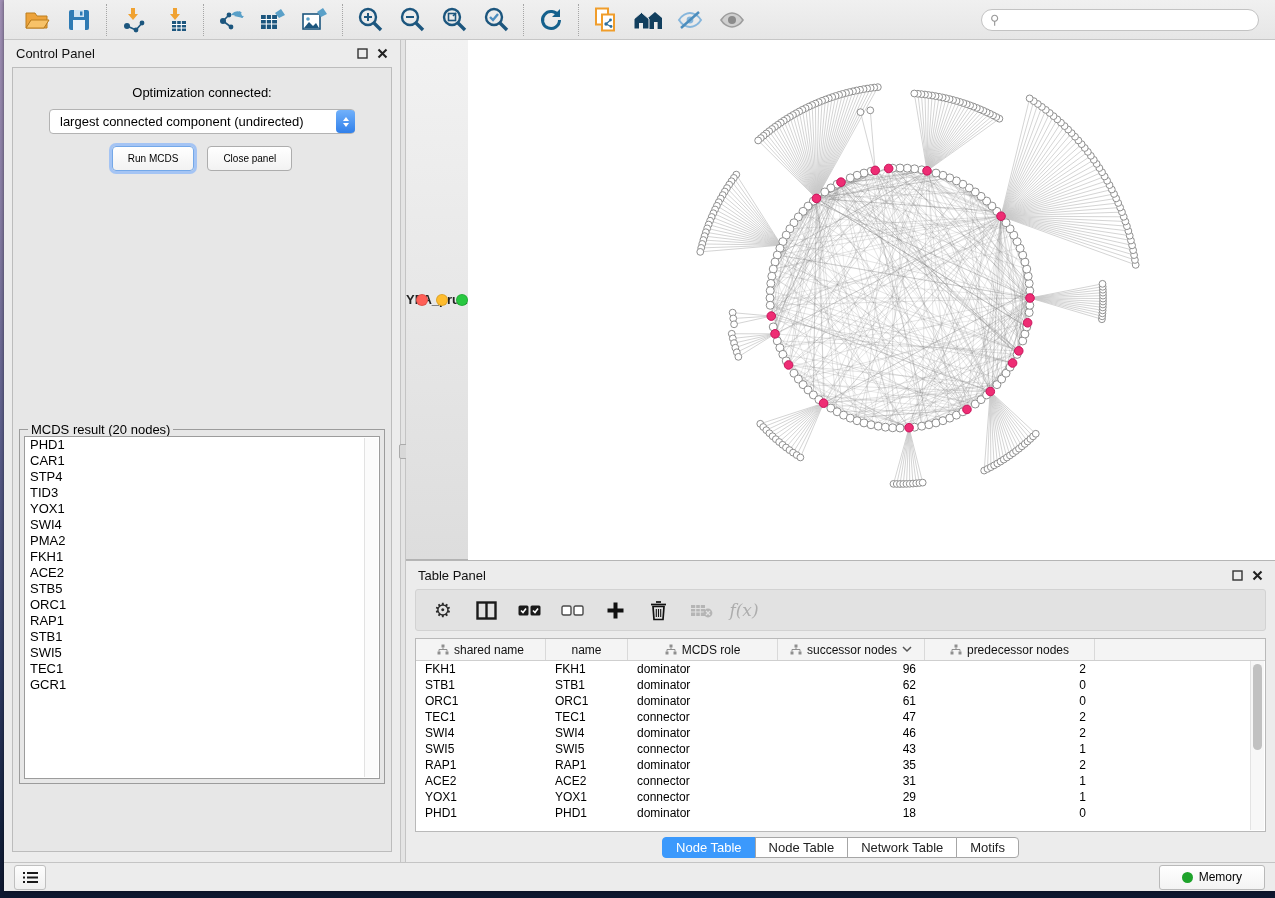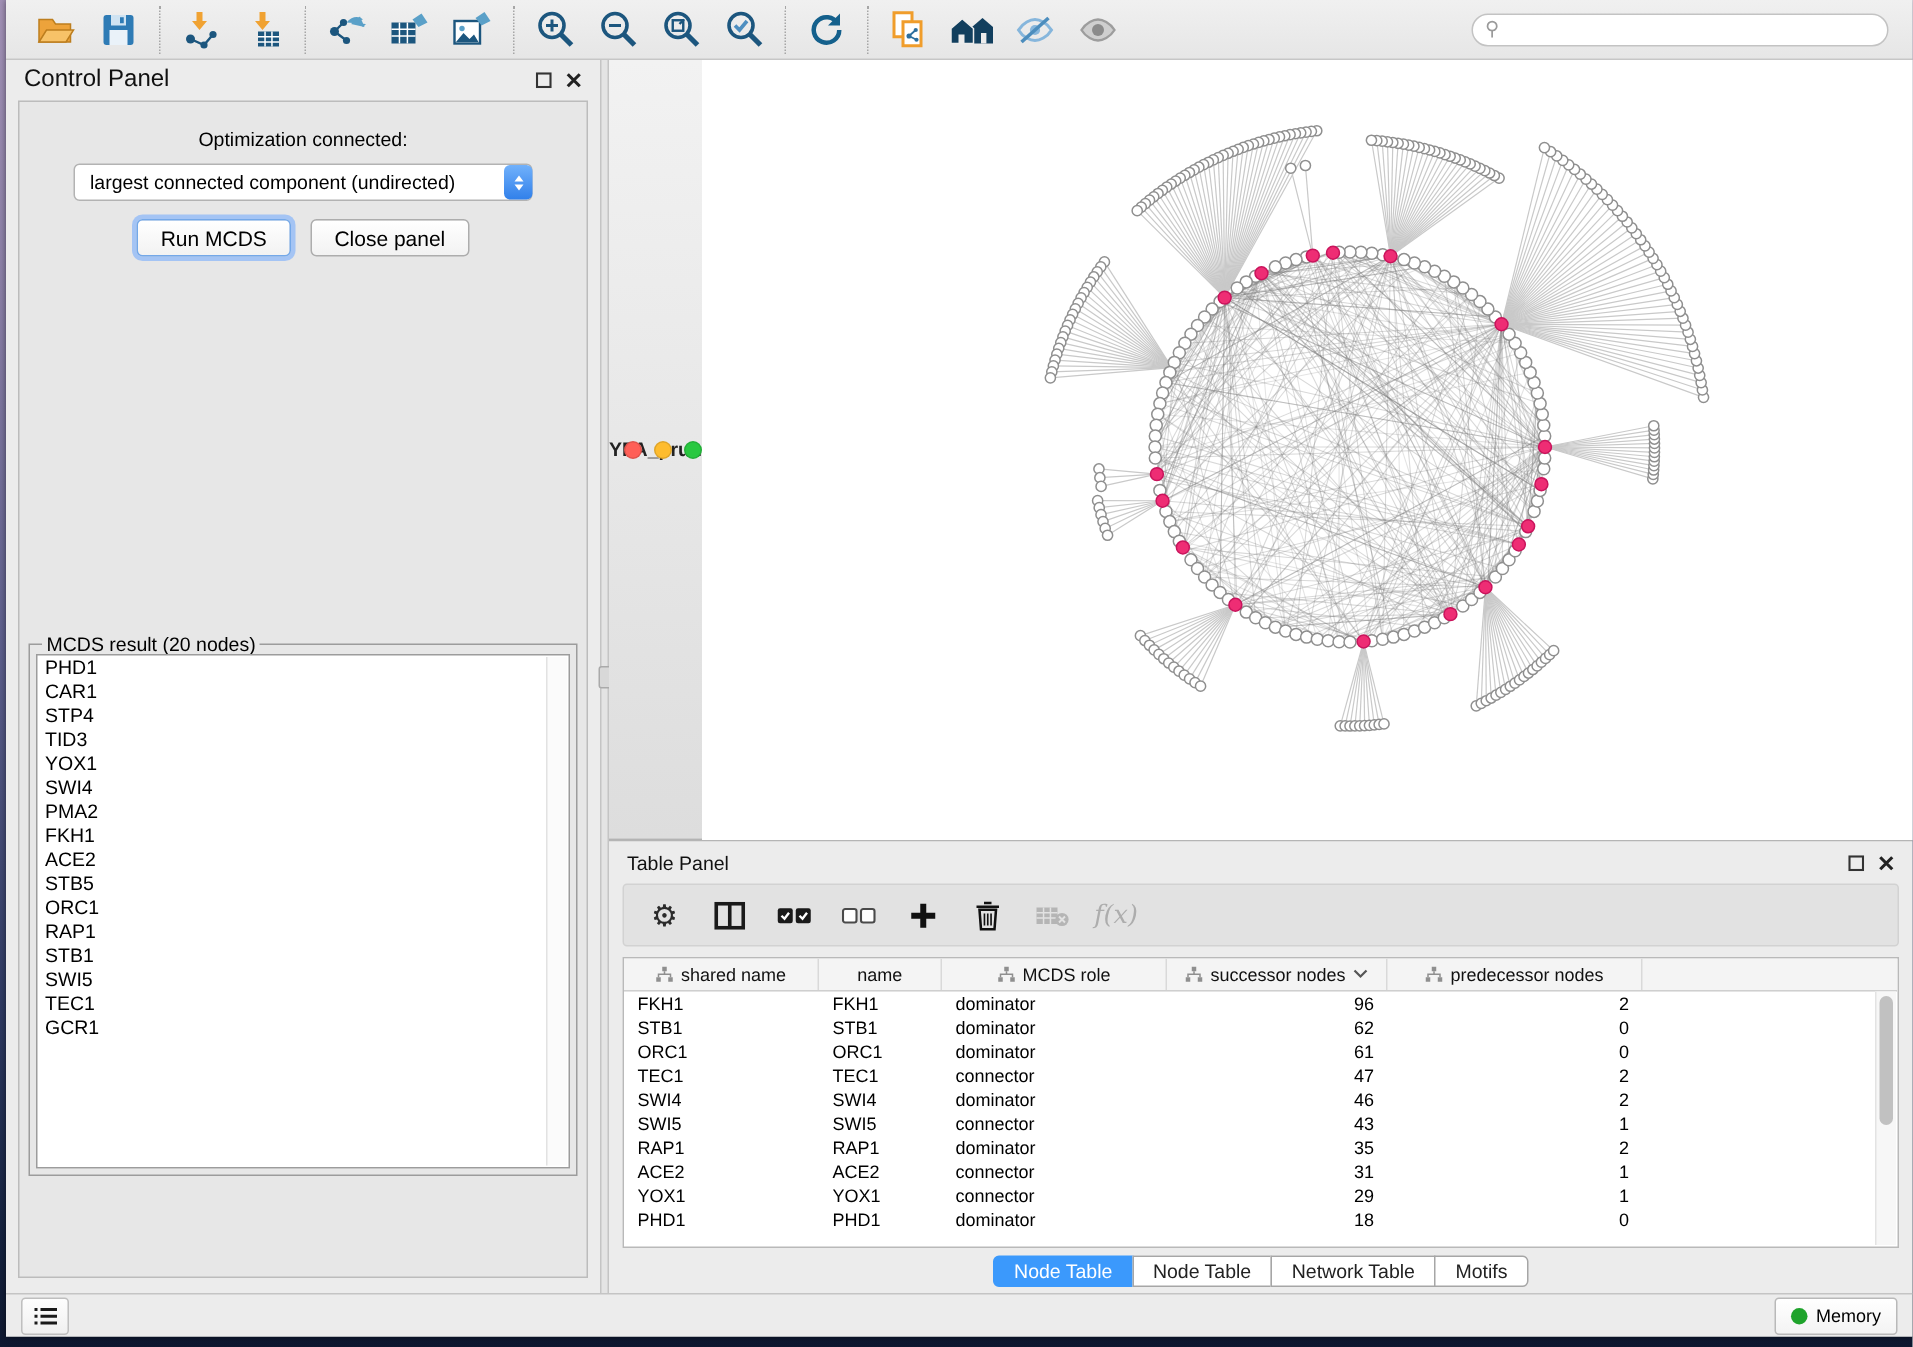--- a/index.html
+++ b/index.html
@@ -15,38 +15,38 @@
   .tsep{width:0;height:32px;border-left:1px dotted #a6a6a6;}
   .tbtn{width:30px;height:30px;display:flex;align-items:center;justify-content:center;cursor:default;}
   .searchwrap{margin-left:auto;margin-right:10px;display:flex;align-items:center;}
   .searchbox{width:278px;height:22px;background:#fff;border:1px solid #c3c3c3;border-radius:12px;display:flex;align-items:center;padding:0 8px;box-sizing:border-box;}
   .searchbox input{border:none;outline:none;flex:1;font-size:12px;font-family:"Liberation Sans",sans-serif;background:transparent;margin-left:5px;}
   .mag{color:#9a9a9a;font-size:13px;font-family:"DejaVu Sans",sans-serif;}
   
   #main{flex:1;display:flex;min-height:0;}
   
   #control-panel{width:396px;flex:0 0 396px;background:#ececec;display:flex;flex-direction:column;box-sizing:border-box;}
-  .cp-titlebar{flex:0 0 26px;display:flex;align-items:center;padding:0 12px;font-size:16px;color:#111;}
+  .cp-titlebar{flex:0 0 26px;display:flex;align-items:center;padding:0 12px;font-size:13px;color:#111;}
   .win-ctrls{margin-left:auto;display:flex;align-items:center;gap:9px;}
   .cp-tabrow{flex:0 0 27px;display:flex;justify-content:center;align-items:center;}
   .seg{display:flex;}
   .seg .tab{height:19px;padding:0 13px;display:flex;align-items:center;justify-content:center;background:#fff;border:1px solid #a6a6a6;margin-left:-1px;font-size:13px;color:#222;white-space:nowrap;}
   .seg .tab:first-child{border-radius:4px 0 0 4px;margin-left:0;}
   .seg .tab:last-child{border-radius:0 4px 4px 0;}
   .seg .tab.active{background:#3b99fc;color:#fff;border-color:#3b99fc;}
   .cp-content{flex:1;margin:1px 8px 10px 8px;background:#e7e7e7;border:1px solid #bcbcbc;display:flex;flex-direction:column;min-height:0;}
   .opt-label{margin-top:17px;text-align:center;font-size:13px;color:#000;}
   .dd{margin:9px 36px 0 36px;height:23px;background:#fff;border:1px solid #b3b3b3;border-radius:4px;display:flex;align-items:center;position:relative;}
   .dd-value{flex:1;font-size:13px;padding-left:10px;color:#000;white-space:nowrap;overflow:hidden;}
   .dd-stepper{width:19px;height:23px;margin-right:-1px;border-radius:4px;background:linear-gradient(#71b1fb,#3180ea);display:flex;flex-direction:column;align-items:center;justify-content:center;gap:2px;}
   .dd-stepper span{display:block;width:0;height:0;border-left:3.5px solid transparent;border-right:3.5px solid transparent;}
   .arr-up{border-bottom:4px solid #fff;}
   .arr-dn{border-top:4px solid #fff;}
   .btnrow{margin-top:12px;display:flex;justify-content:center;gap:13px;}
-  .btn{height:23px;padding:0 15px;background:linear-gradient(#ffffff,#f2f2f2);border:1px solid #adadad;border-radius:4px;font-size:14px;color:#000;display:flex;align-items:center;}
+  .btn{height:23px;padding:0 15px;background:linear-gradient(#ffffff,#f2f2f2);border:1px solid #adadad;border-radius:4px;font-size:10px;color:#000;display:flex;align-items:center;}
   .btn.focused{box-shadow:0 0 0 3px rgba(110,168,255,.55);border-color:#74a8e8;}
   .result-group{margin:258px 6px 14px 6px;border:1px solid #9c9c9c;padding:4px;position:relative;flex:0 0 355px;box-sizing:border-box;background:transparent;}
   .result-legend{position:absolute;top:-8px;left:8px;background:#e7e7e7;padding:0 3px;font-size:13px;color:#000;}
   .result-list{position:absolute;left:4px;right:4px;top:6px;bottom:4px;background:#fff;border:1px solid #9c9c9c;overflow:hidden;}
   .result-list .item{font-size:13px;line-height:16px;padding-left:5px;color:#000;}
   .list-track{position:absolute;top:1px;bottom:1px;right:1px;width:13px;background:#fbfbfb;border-left:1px solid #e2e2e2;}
   
   #v-splitter{flex:0 0 6px;background:#e4e4e4;border-left:1px solid #c4c4c4;border-right:1px solid #c4c4c4;position:relative;box-sizing:border-box;}
   .grip{position:absolute;left:-2px;top:404px;width:8px;height:13px;background:#d8d8d8;border:1px solid #aaa;border-radius:2px;}
   
@@ -70,21 +70,21 @@
   .tbody{position:absolute;left:0;right:14px;top:22px;bottom:0;overflow:hidden;}
   .trow{display:flex;height:16px;align-items:center;font-size:12px;color:#000;}
   .td{box-sizing:border-box;padding:0 9px;white-space:nowrap;overflow:hidden;}
   .td.num{text-align:right;}
   .vscroll{position:absolute;top:22px;bottom:1px;right:1px;width:13px;background:#f7f7f7;border-left:1px solid #e3e3e3;}
   .vthumb{position:absolute;left:2px;top:3px;width:9px;height:86px;background:#c1c1c1;border-radius:5px;}
   .tp-tabrow{flex:0 0 30px;display:flex;justify-content:center;align-items:center;}
   
   #status-bar{flex:0 0 29px;border-top:1px solid #c4c4c4;background:#ececec;display:flex;align-items:center;padding:0 10px;box-sizing:border-box;}
   .sb-btn{width:30px;height:23px;background:linear-gradient(#fdfdfd,#f0f0f0);border:1px solid #bfbfbf;border-radius:3px;display:flex;align-items:center;justify-content:center;}
-  .mem-btn{margin-left:auto;height:23px;background:linear-gradient(#ffffff,#f3f3f3);border:1px solid #b9b9b9;border-radius:3px;display:flex;align-items:center;gap:6px;padding:0 10px;font-size:12px;color:#000;}
+  .mem-btn{margin-left:auto;height:23px;background:linear-gradient(#ffffff,#f3f3f3);border:1px solid #b9b9b9;border-radius:3px;display:flex;align-items:center;gap:6px;padding:0 22px;font-size:12px;color:#000;}
   .mem-dot{width:11px;height:11px;border-radius:50%;background:#1ea32b;}
   svg{display:block;}
 </style>
 </head>
 <body>
 
 <div id="app">
 
   <div class="toolbar">
     <div class="tgroup">

